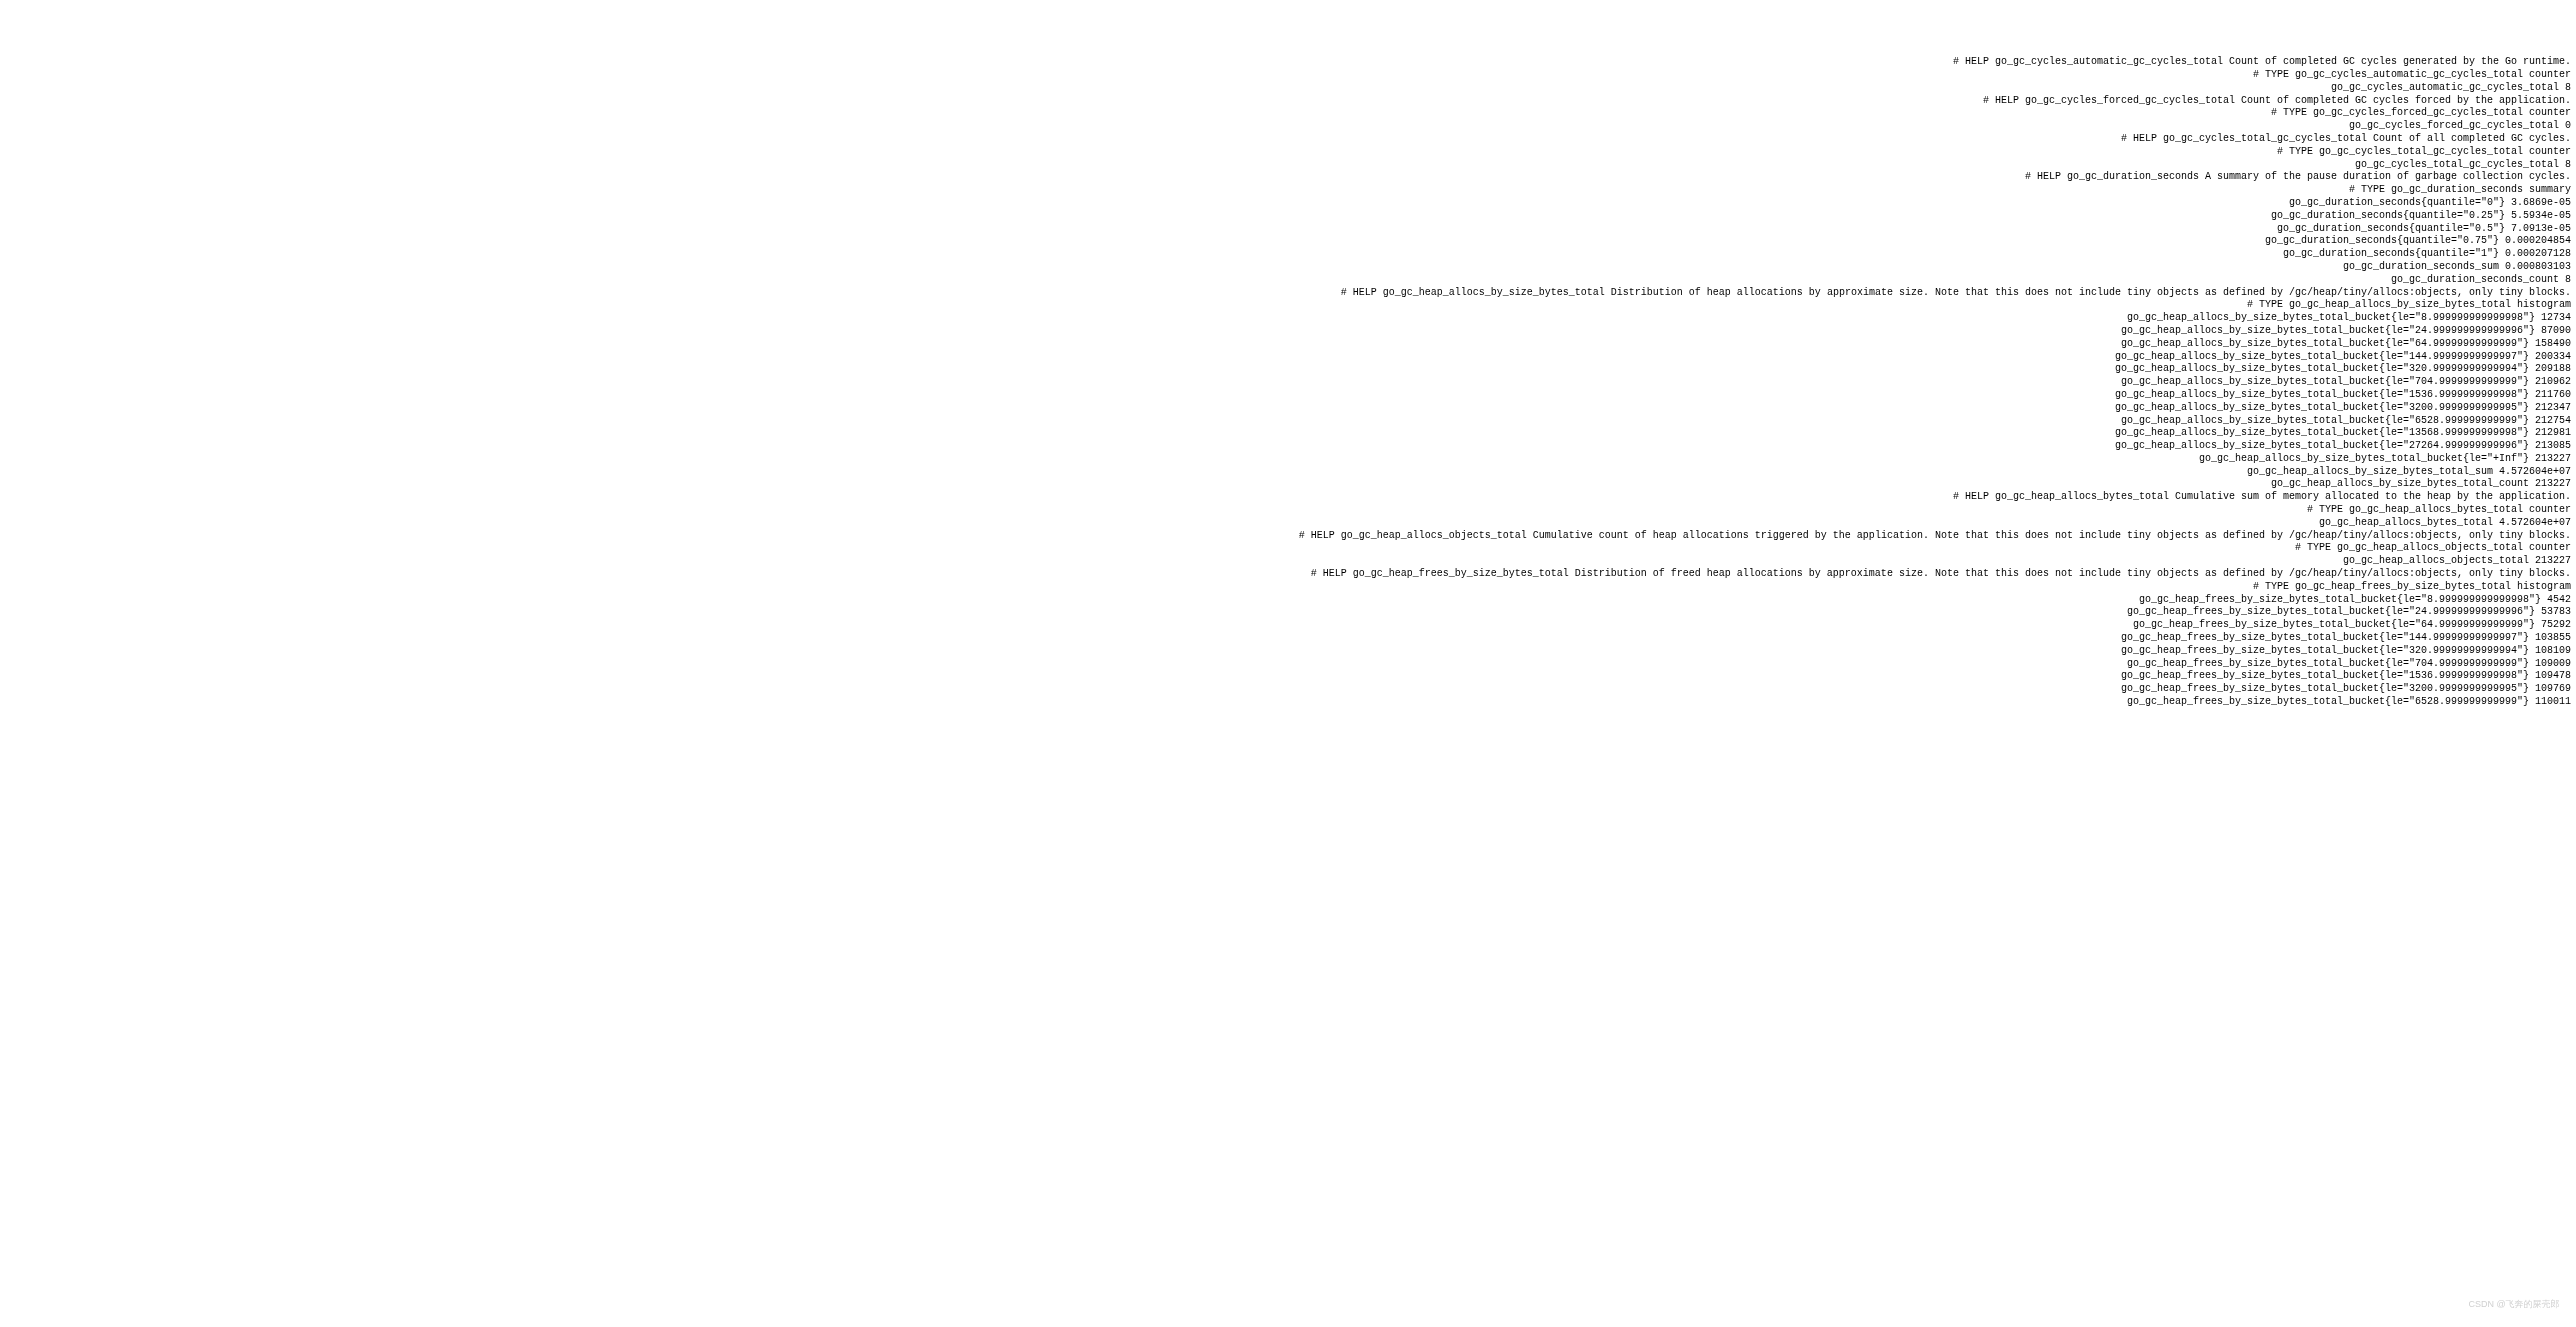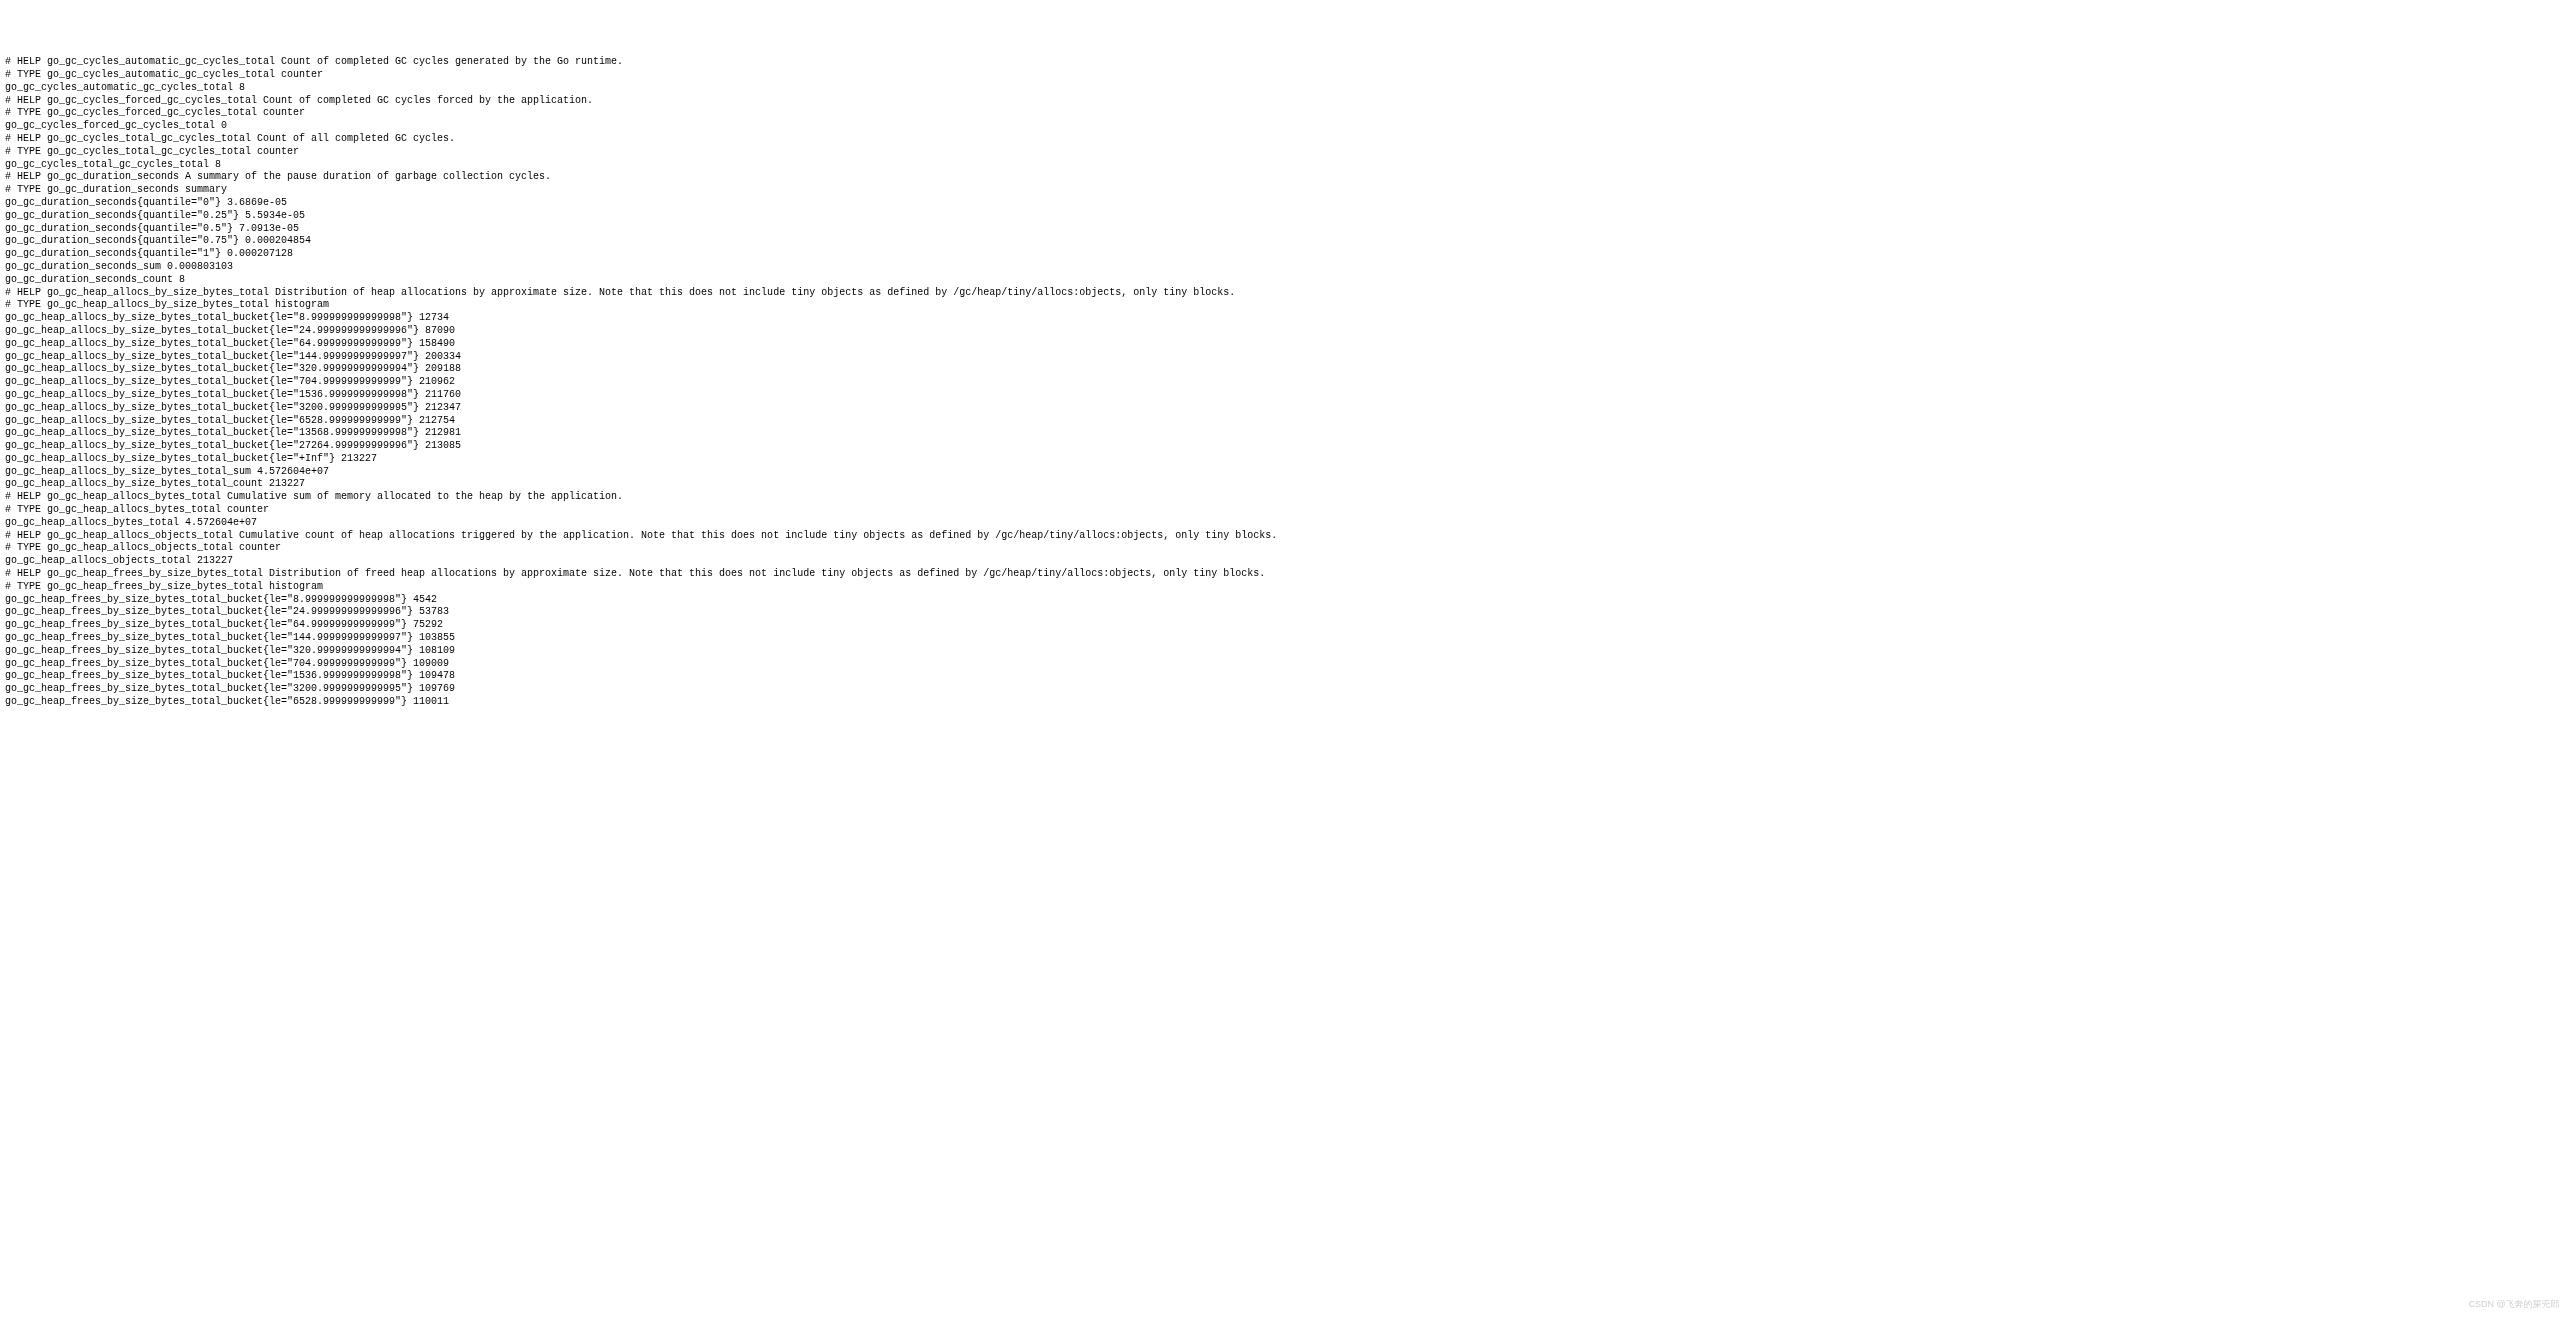--- a/index.html
+++ b/index.html
@@ -1,18 +1,19 @@
 <!DOCTYPE html>
 <html style="font-size:13px"><head>
   <meta charset="utf-8">
   <style>
     * {
       margin: 0;
       padding: 0;
       box-sizing: border-box;
+      text-align: right;
     }
     body {
       font-family: "Courier New", Courier, monospace;
       font-size: 10px;
       line-height: 1.28;
       white-space: pre;
       padding: 5px;
       color: #000;
       background: #fff;
     }

